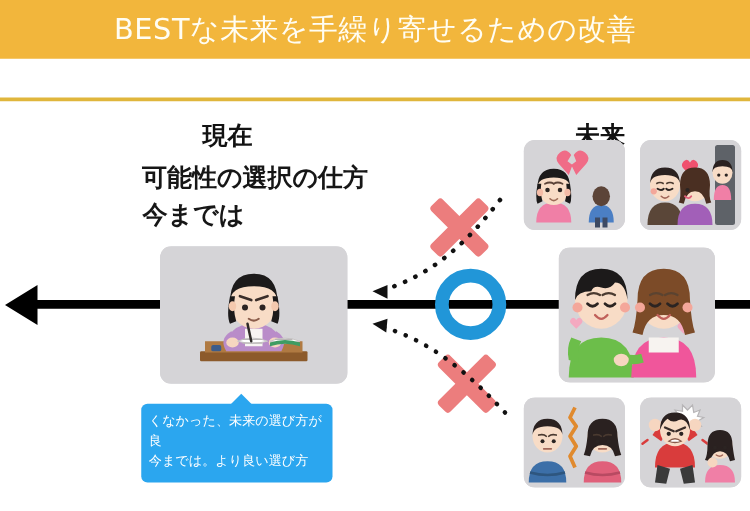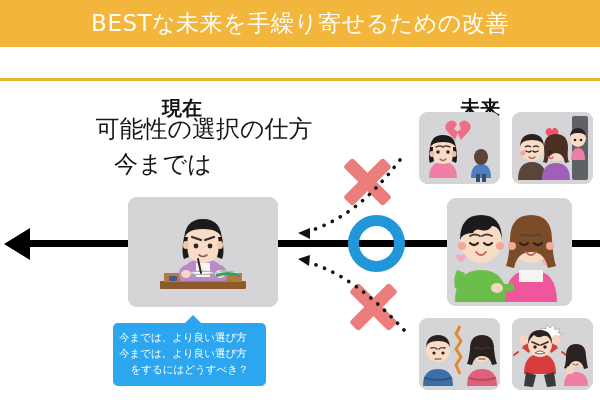--- a/index.html
+++ b/index.html
@@ -33,22 +33,22 @@
     display: flex; align-items: center; justify-content: center;
     font-size: 20px; font-weight: 700; color: #121212;
     white-space: nowrap;
     margin-top: 32px;
   }
   .col-label.present { left: 148px; }
   .col-label.future  { left: 446px; }
 
   
   .left-heading {
-    position: absolute; left: 88px; top: 112px; width: 232px;
-    text-align: center; font-size: 24px; font-weight: 400;
+    position: absolute; left: 88px; top: 128px; width: 232px;
+    text-align: center; font-size: 20px; font-weight: 700;
     color: #161616; line-height: 1.45;
   }
   .left-heading .l2 { display: block; text-align: left; padding-left: 26px; }
 
   
   .axis-line {
     position: absolute; left: 22px; top: 240px; width: 578px; height: 7px;
     background: #000000;
   }
   .axis-head {
@@ -344,18 +344,17 @@
 
   <svg class="connectors" viewBox="0 0 600 409" xmlns="http://www.w3.org/2000/svg">
     <path d="M400 160 C 372 196, 344 222, 300 234" stroke="#111111" stroke-width="3.6" fill="none" stroke-linecap="round" stroke-dasharray="0.2 9"></path>
     <polygon points="298,233 310,228 310,239" fill="#111111"></polygon>
     <path d="M404 330 C 374 298, 342 270, 300 260" stroke="#111111" stroke-width="3.6" fill="none" stroke-linecap="round" stroke-dasharray="0.2 9"></path>
     <polygon points="298,259 310,255 309,266" fill="#111111"></polygon>
   </svg>
 
   <div class="bubble-tail"></div>
   <div class="bubble">
-    <span class="line-l">今までは、より良い選び方</span>
+    <span class="line-l">くなかった、未来の選び方が良</span>
     <span class="line-l">今までは。より良い選び方</span>
-    <span>をするにはどうすべき？</span>
   </div>
 
 </div>
 
 </body></html>

